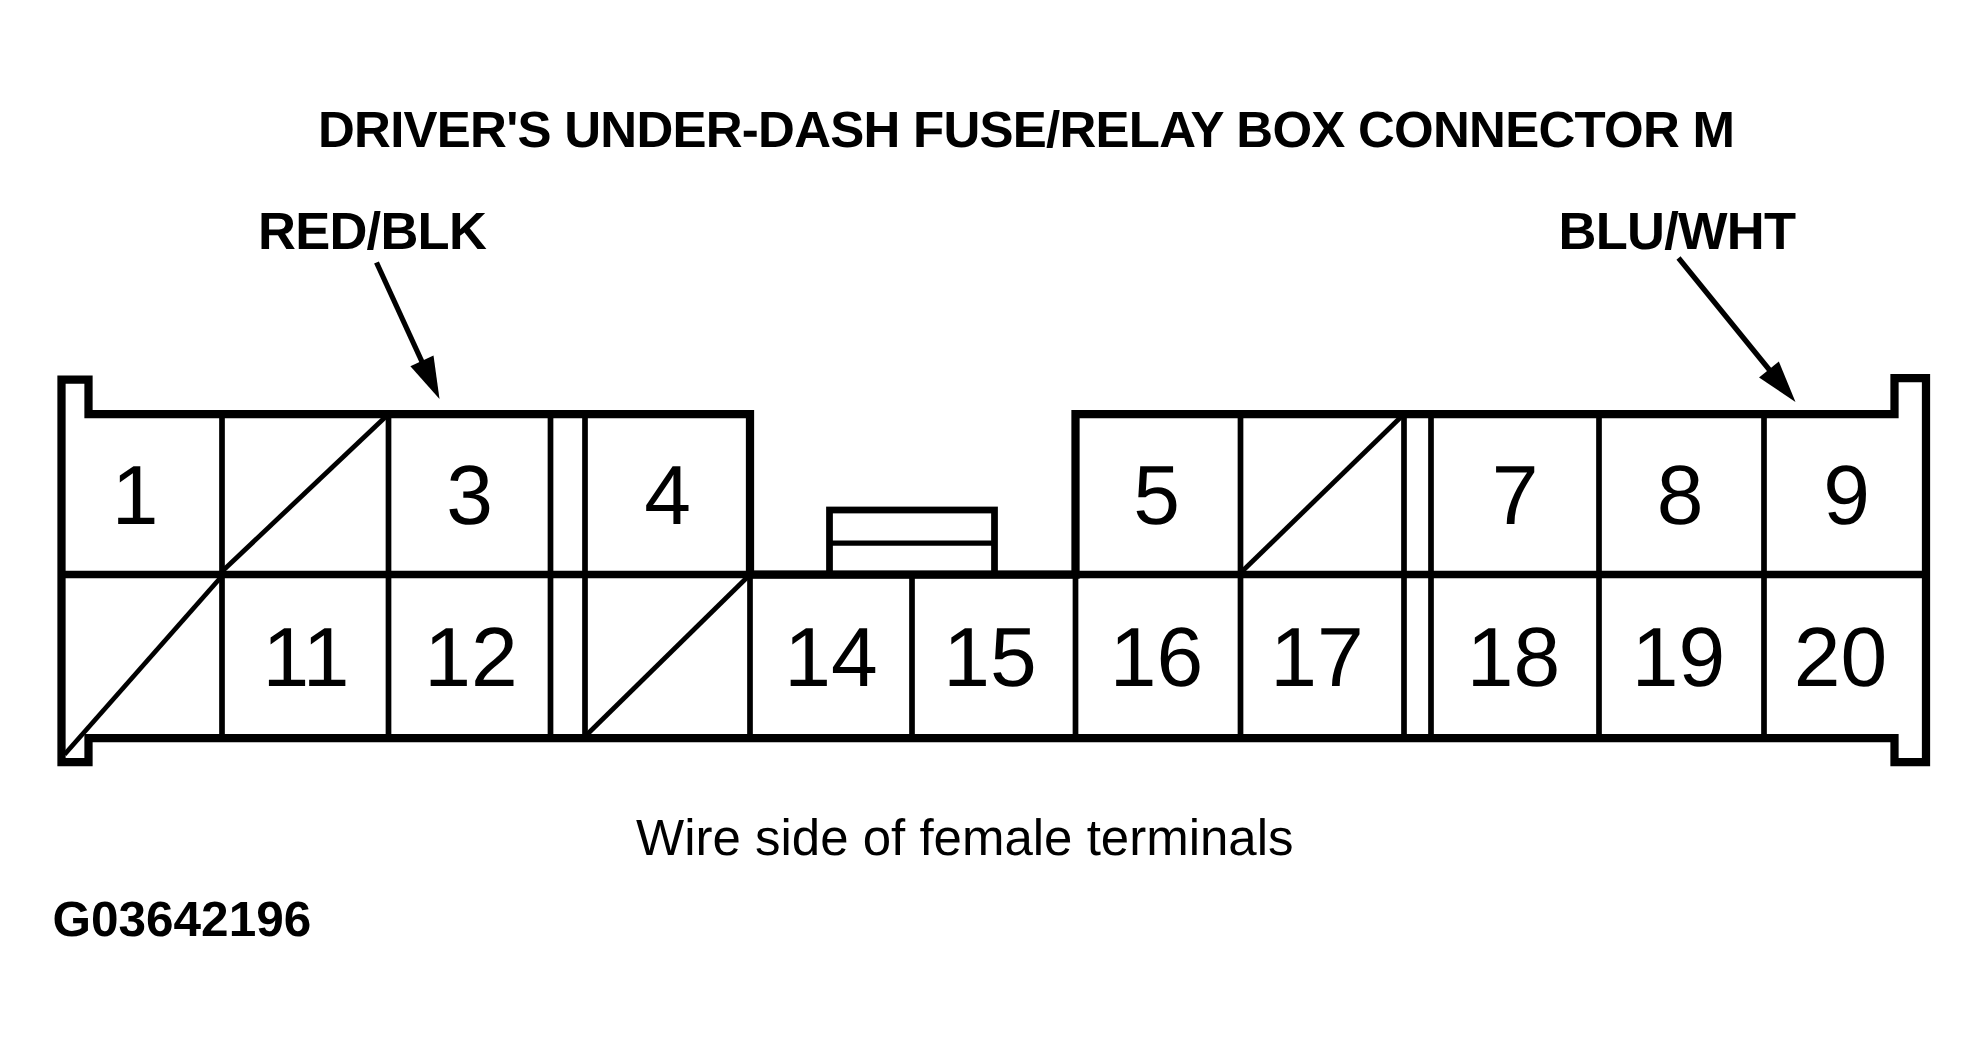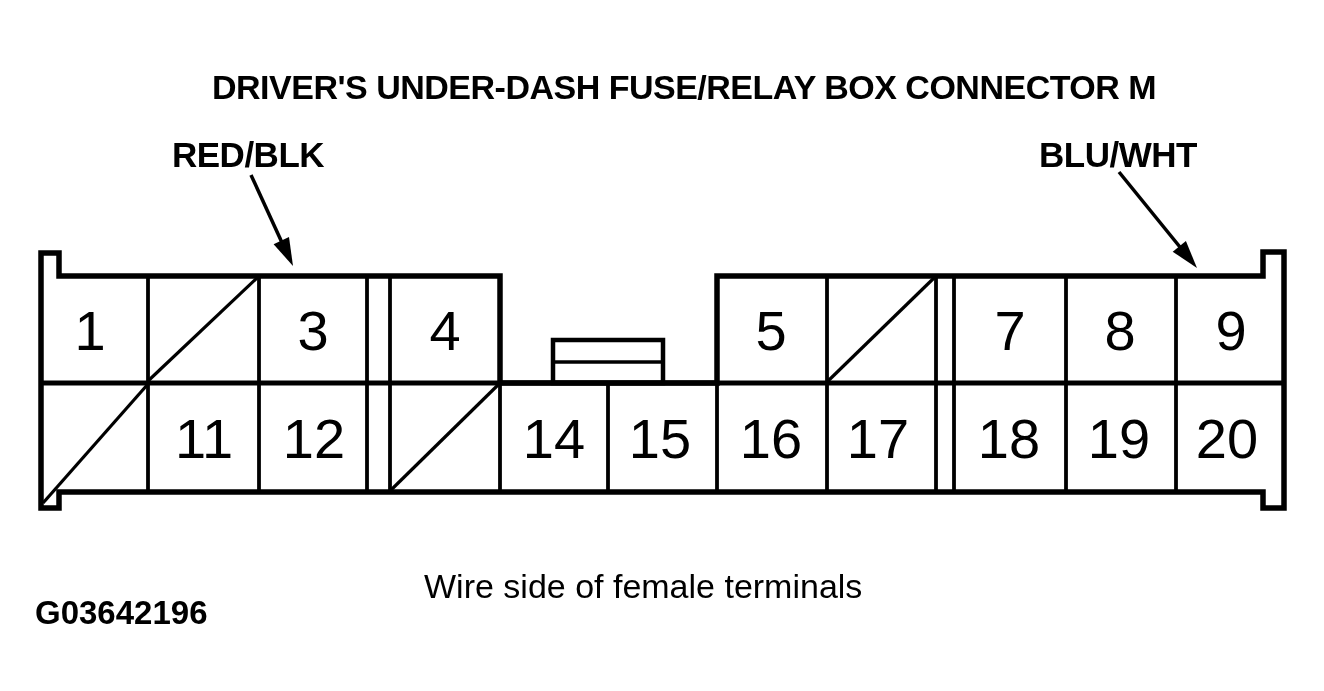--- a/index.html
+++ b/index.html
@@ -26,21 +26,21 @@
     font-size: 35px;
     font-weight: 700;
     letter-spacing: -0.5px;
     white-space: nowrap;
   }
   .wire-label.left  { left: 172px;  top: 135px; }
   .wire-label.right { left: 1039px; top: 135px; }
   .caption {
     position: absolute;
     left: 424px;
-    top: 567px;
+    top: 540px;
     font-size: 34px;
     font-weight: 400;
     white-space: nowrap;
   }
   .figure-id {
     position: absolute;
     left: 35px;
     top: 594px;
     font-size: 33px;
     font-weight: 700;

